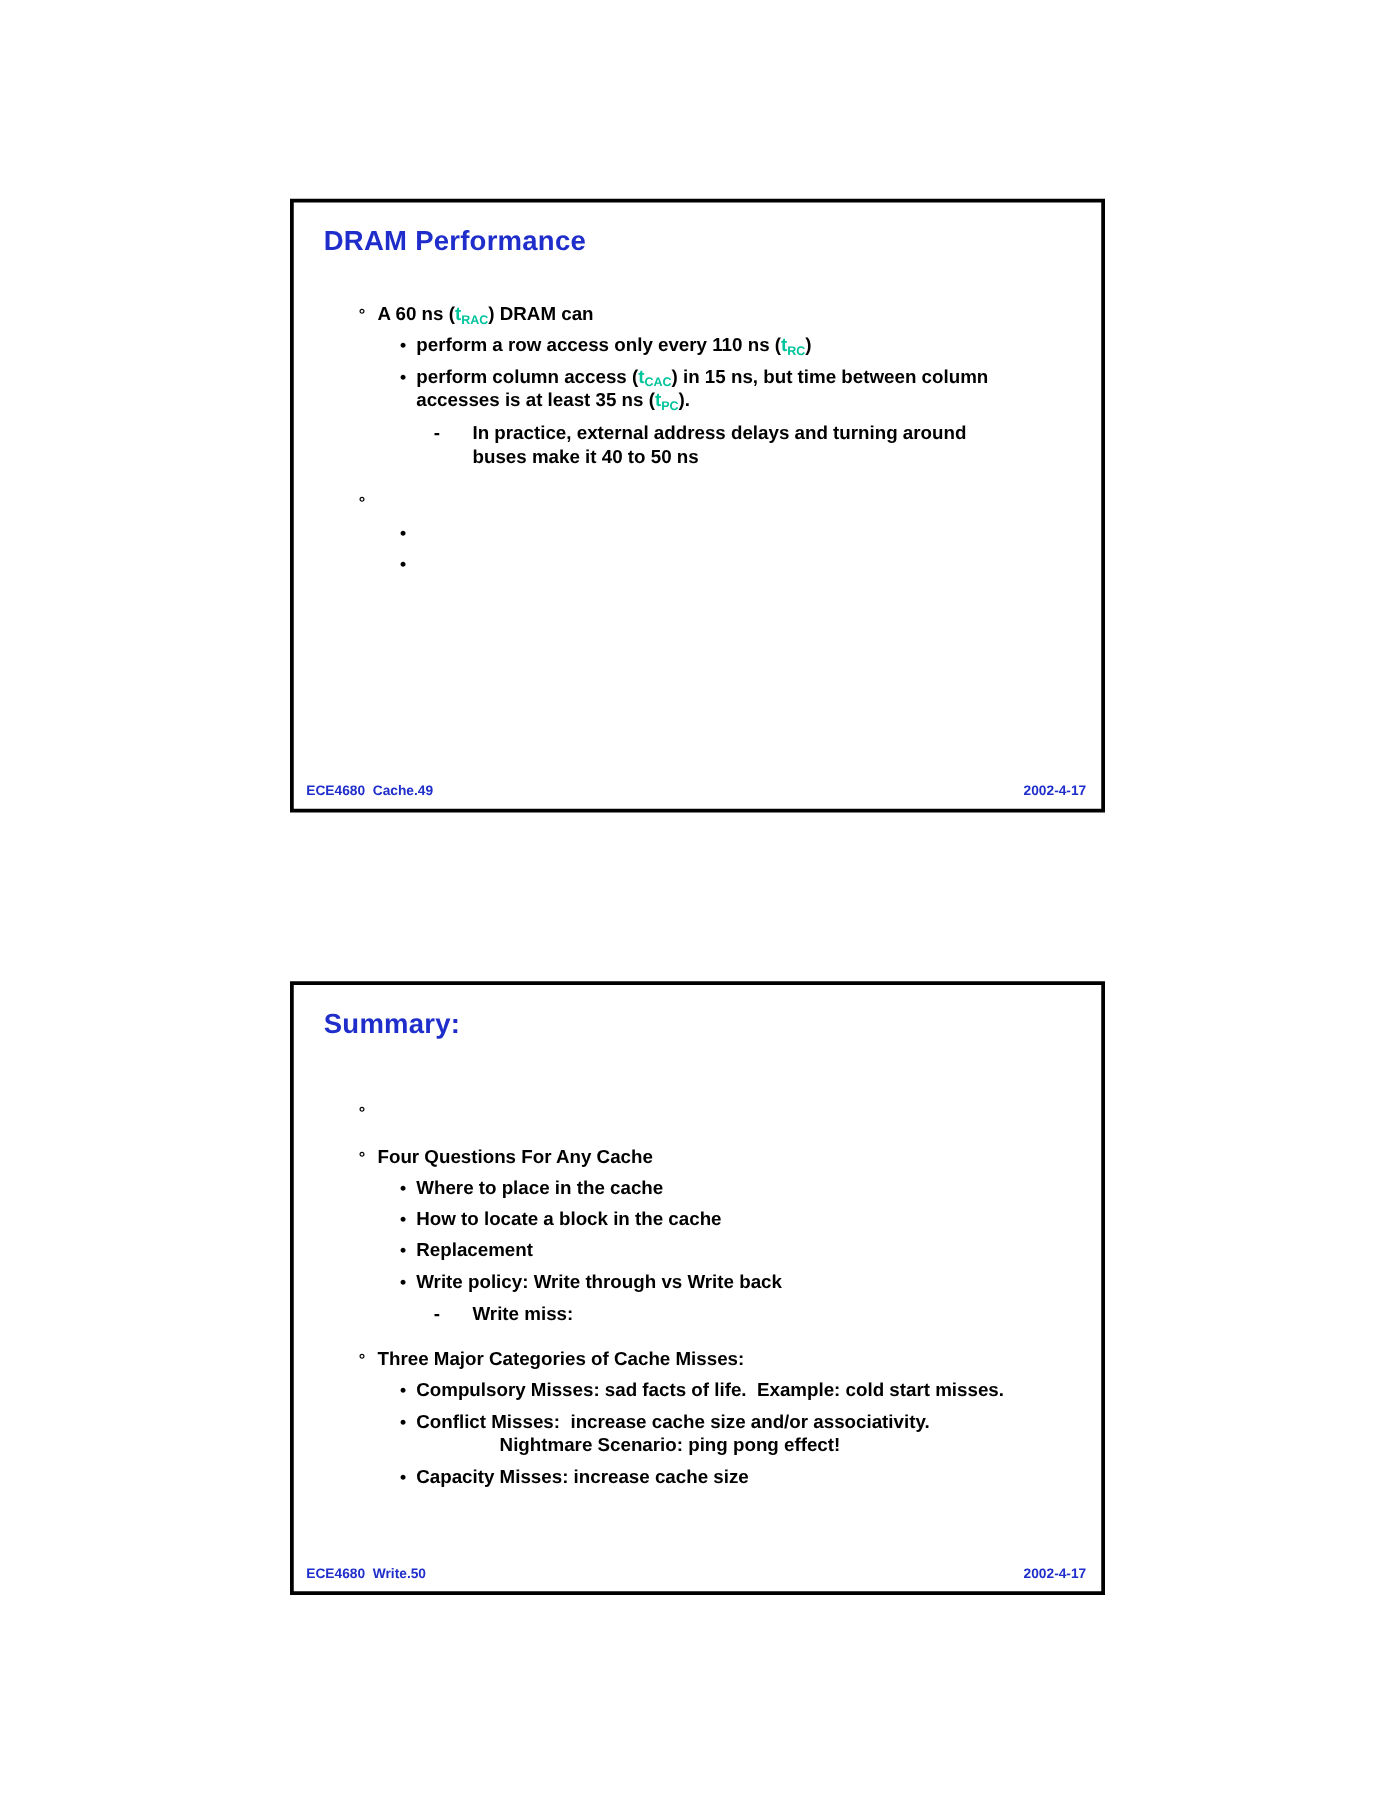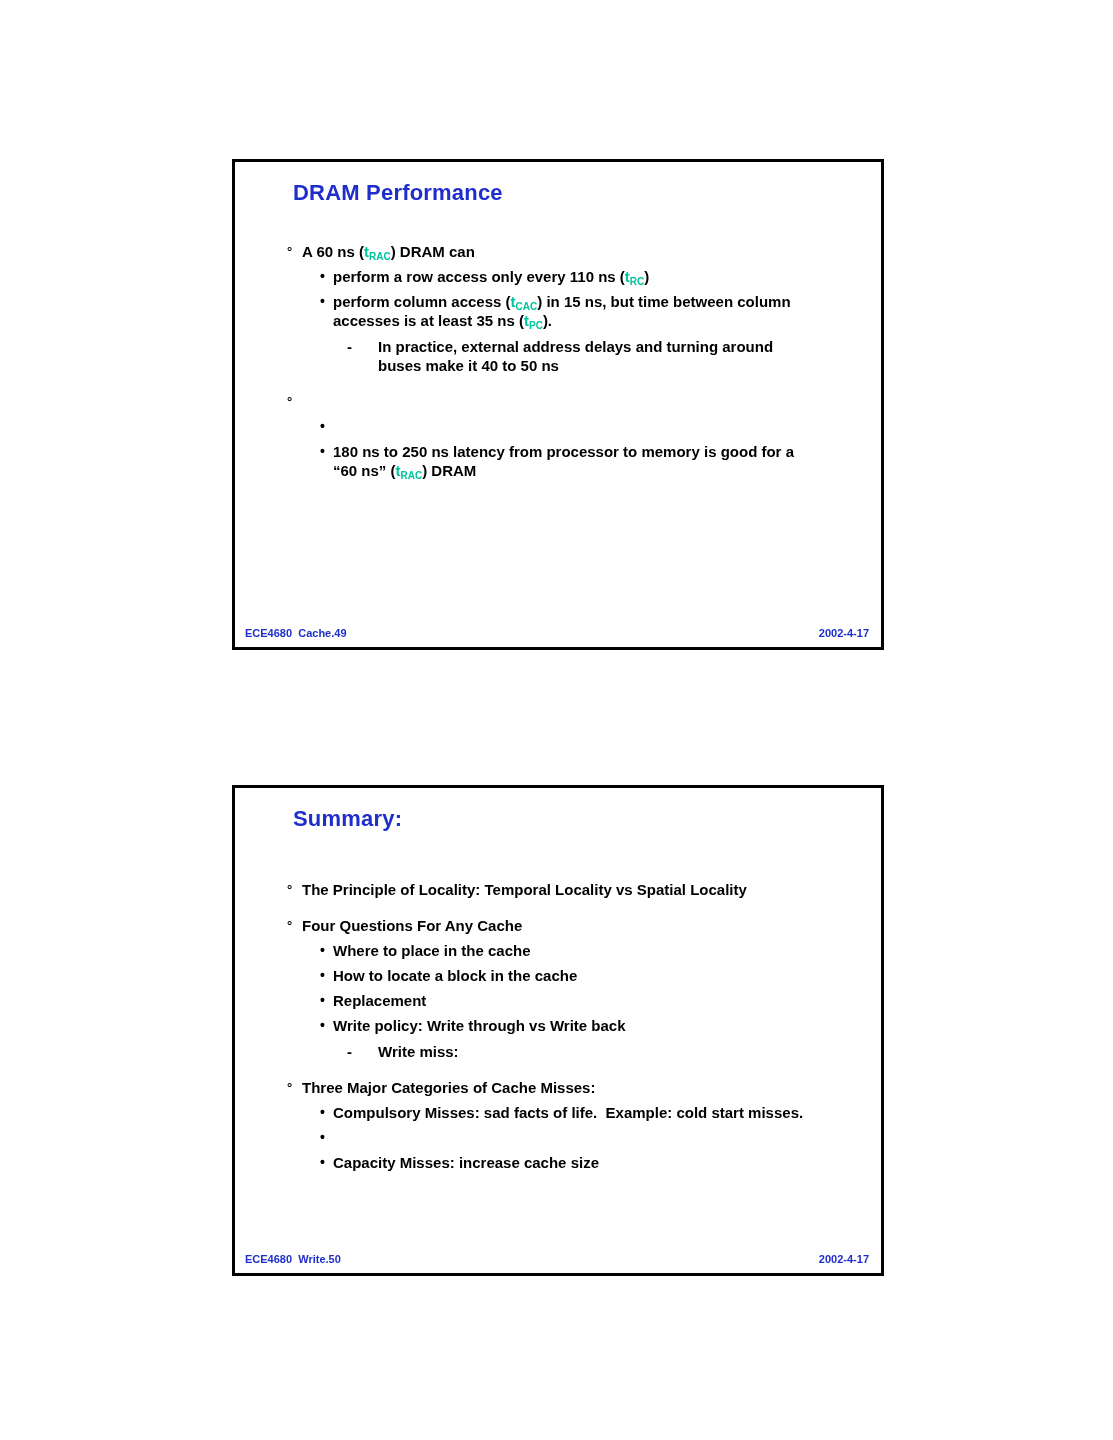--- a/index.html
+++ b/index.html
@@ -16,21 +16,21 @@
     left: 232px;
     width: 652px; height: 491px;
     border: 3px solid var(--border-c, #000000);
     background: #ffffff;
     padding-top: 18px;
   }
   .slide.s0 { top: 159px; }
   .slide.s1 { top: 785px; }
 
   .slide-title {
-    padding-left: 58px;
+    padding-left: 24px;
     font-size: 22px;
     line-height: 26px;
     font-weight: bold;
     color: var(--title-blue, #1f2ecb);
     letter-spacing: 0.2px;
   }
   .slide.s0 .content { margin-top: 36px; }
   .slide.s1 .content { margin-top: 48px; }
 
   .item {
@@ -95,36 +95,33 @@
 buses make it 40 to 50 ns</span>
         </div>
         <div class="item lv1">
           <span class="marker m1">°</span>
         </div>
         <div class="item lv2">
           <span class="marker m2">•</span>
         </div>
         <div class="item lv2">
           <span class="marker m2">•</span>
-          <span class="itext">180 ns to 250 ns latency from processor to memory is good for a
-“60 ns” (<span class="teal">t<sub>RAC</sub></span>) DRAM</span>
         </div>
       </div>
     <div class="footer">
       <span>ECE4680  Cache.49</span>
       <span>2002-4-17</span>
     </div>
   </div>
 
   <div class="slide s1">
     <div class="slide-title">Summary:</div>
     <div class="content">
         <div class="item lv1">
           <span class="marker m1">°</span>
-          <span class="itext">The Principle of Locality: Temporal Locality vs Spatial Locality</span>
         </div>
         <div class="item lv1">
           <span class="marker m1">°</span>
           <span class="itext">Four Questions For Any Cache</span>
         </div>
         <div class="item lv2">
           <span class="marker m2">•</span>
           <span class="itext">Where to place in the cache</span>
         </div>
         <div class="item lv2">
@@ -146,20 +143,22 @@
         <div class="item lv1">
           <span class="marker m1">°</span>
           <span class="itext">Three Major Categories of Cache Misses:</span>
         </div>
         <div class="item lv2">
           <span class="marker m2">•</span>
           <span class="itext">Compulsory Misses: sad facts of life.  Example: cold start misses.</span>
         </div>
         <div class="item lv2">
           <span class="marker m2">•</span>
+          <span class="itext">Conflict Misses:  increase cache size and/or associativity.
+                Nightmare Scenario: ping pong effect!</span>
         </div>
         <div class="item lv2">
           <span class="marker m2">•</span>
           <span class="itext">Capacity Misses: increase cache size</span>
         </div>
       </div>
     <div class="footer">
       <span>ECE4680  Write.50</span>
       <span>2002-4-17</span>
     </div>

